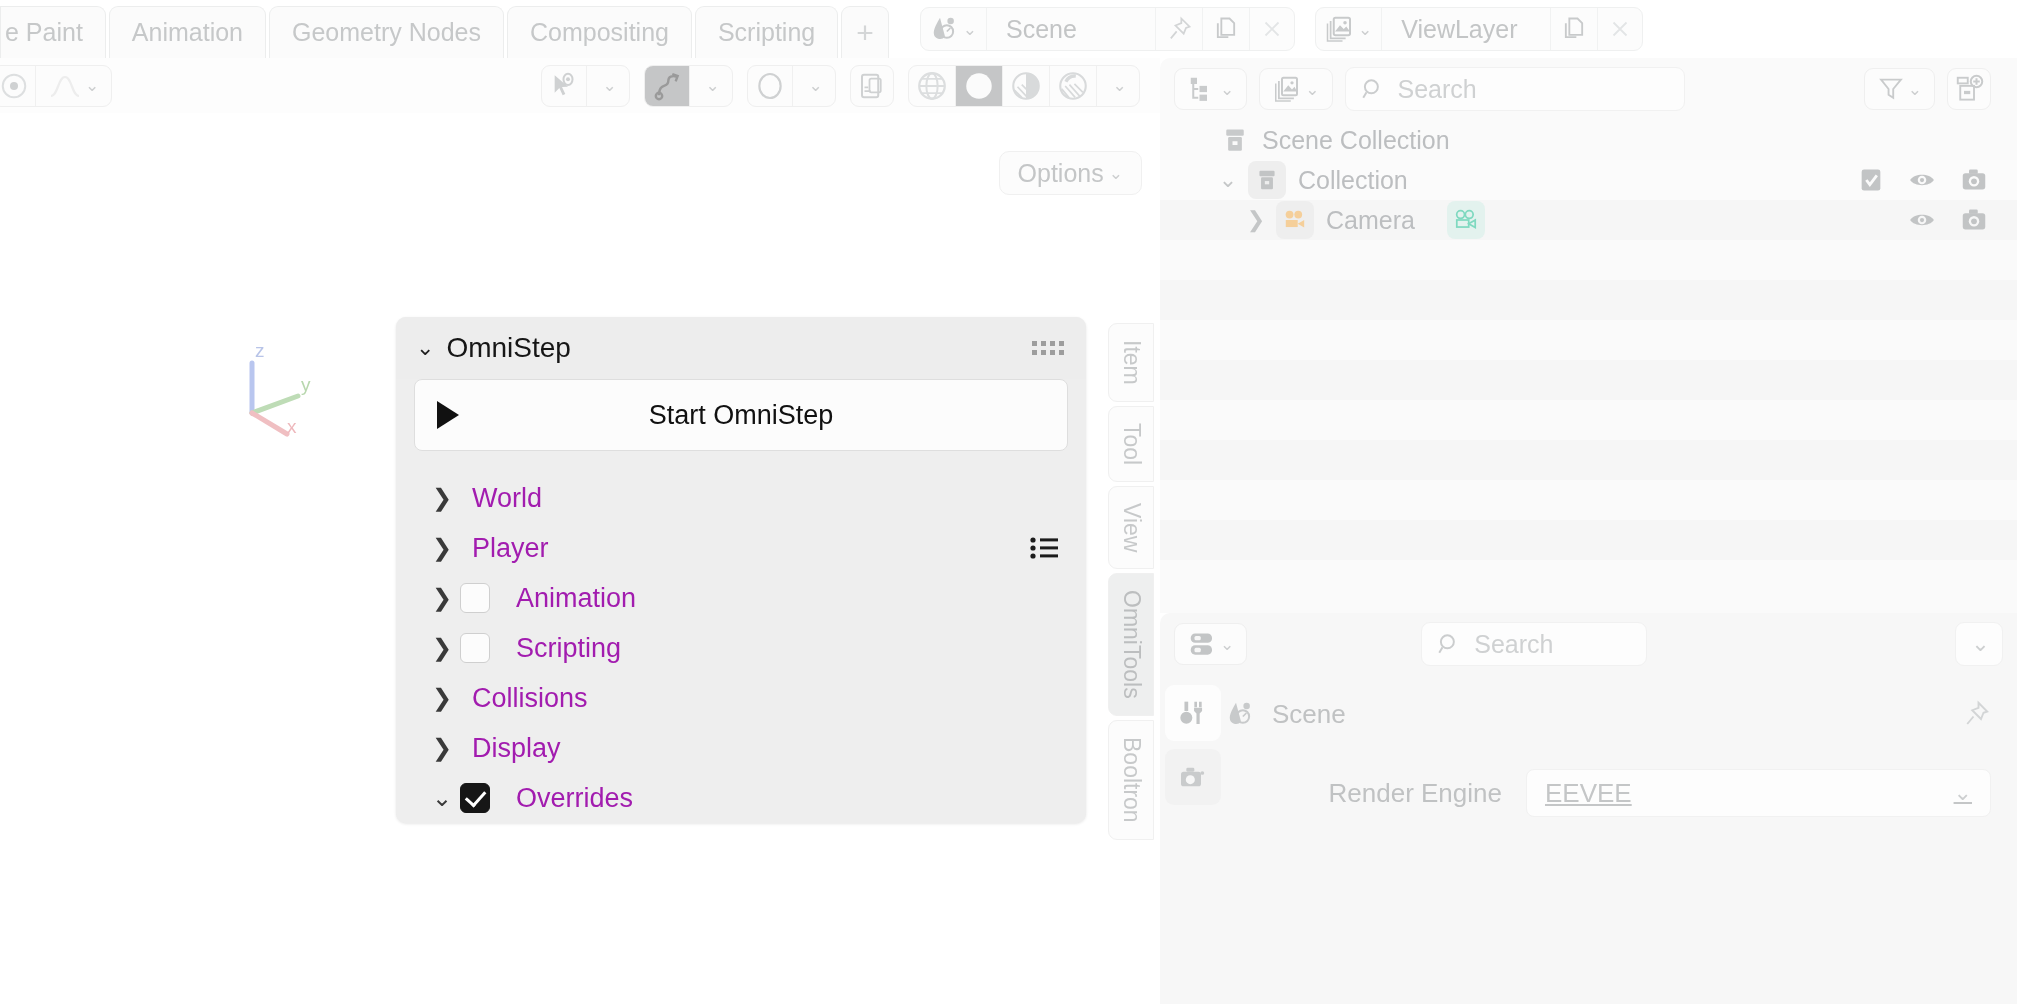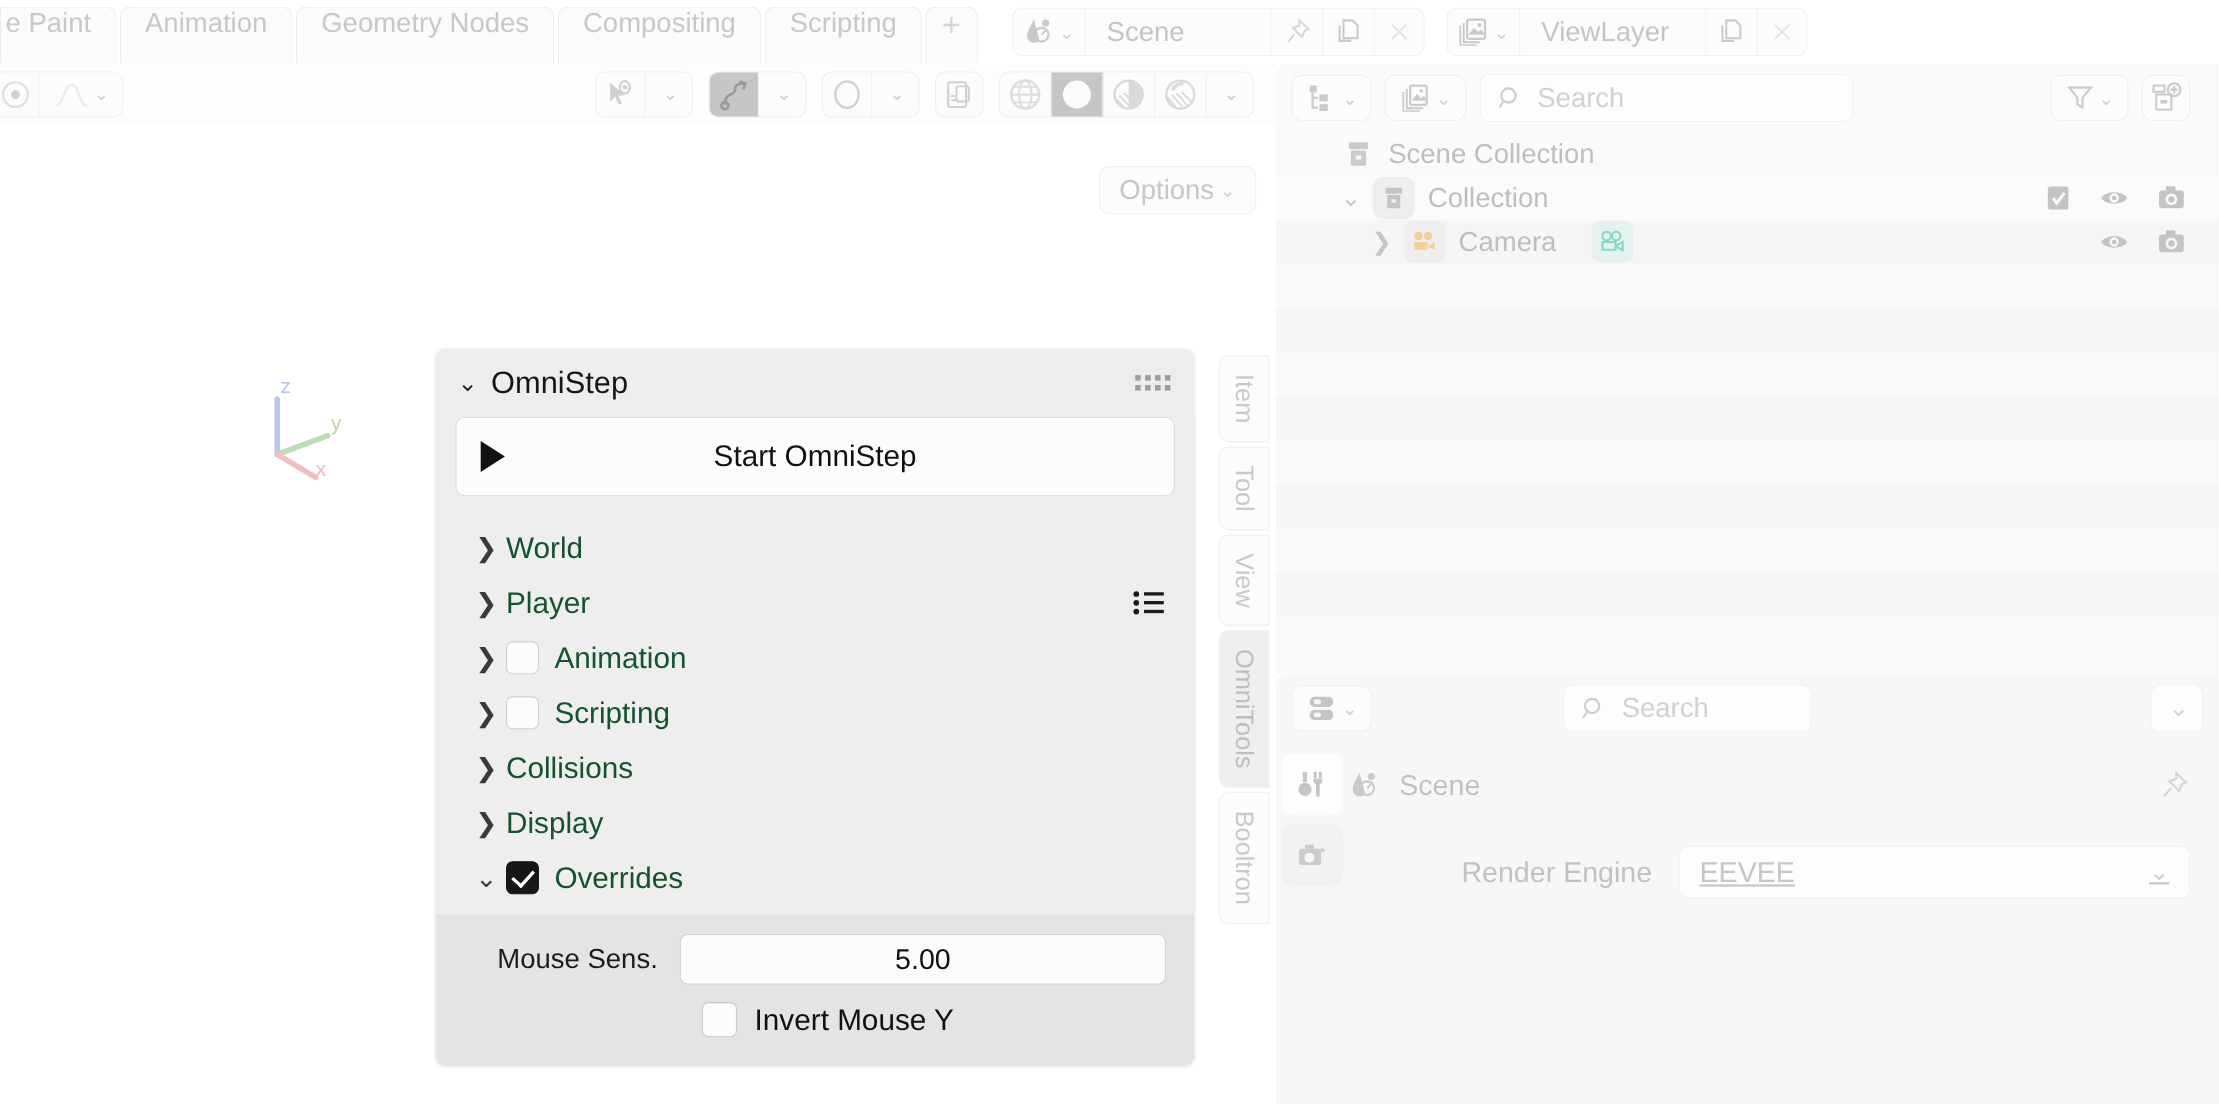--- a/index.html
+++ b/index.html
@@ -12,21 +12,21 @@
   #root { position: relative; width: 2017px; height: 1004px; background:#fff; }
 
   
   .topbar {
     position: absolute; left: 0; top: 0; width: 2017px; height: 58px;
     background: #ffffff;
     display: flex; align-items: flex-end;
   }
   .ws-tabs { display: flex; align-items: flex-end; height: 58px; }
   .ws-tab {
-    height: 52px; display: flex; padding: 0 22px;
+    height: 52px; display: flex; align-items: center; padding: 0 22px;
     background: #fbfbfb;
     border: 1px solid #eceded; border-bottom: none;
     border-top-left-radius: 9px; border-top-right-radius: 9px;
     color: #c6c8c9; font-size: 25px; white-space: nowrap;
     margin-right: 3px;
   }
   .ws-tab.first { border-top-left-radius: 0; padding-left: 4px; }
   .ws-tab.plus { padding: 0 14px; color: #d4d6d7; font-size: 30px; }
 
   .topbar-right {
@@ -122,21 +122,21 @@
     border-left: 22px solid #111; border-top: 14px solid transparent;
     border-bottom: 14px solid transparent;
   }
   .start-btn span { flex: 1; text-align: center; color: #111; font-size: 27px; }
 
   .srow {
     display: flex; align-items: center;
     height: 50px; padding-left: 18px; position: relative;
   }
   .srow .arrow { color: #3a3a3a; font-size: 24px; width: 28px; }
-  .srow .lbl { color: #14532d; font-size: 27px; }
+  .srow .lbl { color: #a21caf; font-size: 27px; margin-left: 12px; }
   .srow .cb {
     width: 30px; height: 30px; background: #fcfcfc;
     border: 1px solid #cfcfcf; border-radius: 6px; margin-right: 14px;
   }
   .srow .cb.on {
     background: #161616; border-color: #161616;
     display: flex; align-items: center; justify-content: center;
   }
   .srow .cb.on::after {
     content: ""; width: 9px; height: 16px;
@@ -558,30 +558,20 @@
           <span class="arrow">❯</span>
           <span class="lbl">Display</span>
         </div>
 
         <div class="srow">
           <span class="arrow">⌄</span>
           <span class="cb on"></span>
           <span class="lbl">Overrides</span>
         </div>
 
-        <div class="sub-block">
-          <div class="field-row">
-            <span class="field-label">Mouse Sens.</span>
-            <span class="field-box">5.00</span>
-          </div>
-          <div class="check-row">
-            <span class="cbx"></span>
-            <span class="ctxt">Invert Mouse Y</span>
-          </div>
-        </div>
       </div>
     </div>
 
     <div class="vtabs">
       <div class="vtab">
         <span>Item</span>
       </div>
       <div class="vtab">
         <span>Tool</span>
       </div>

